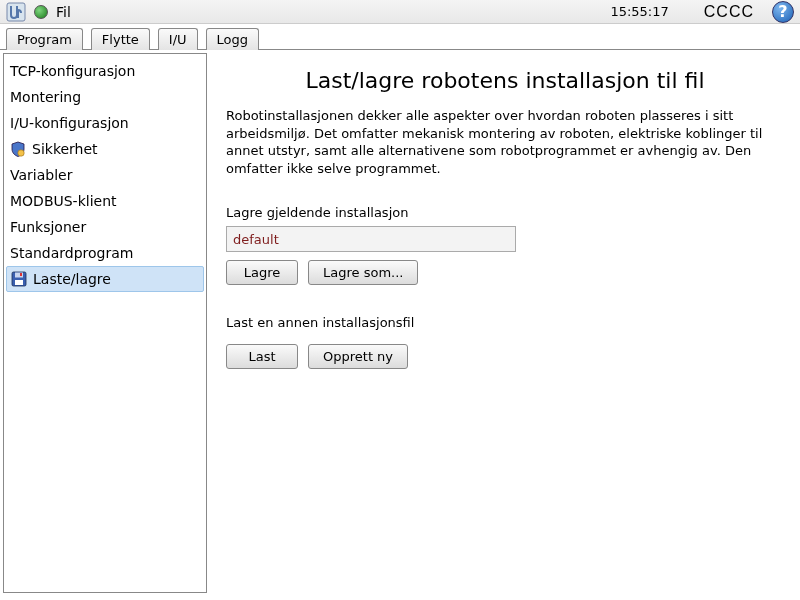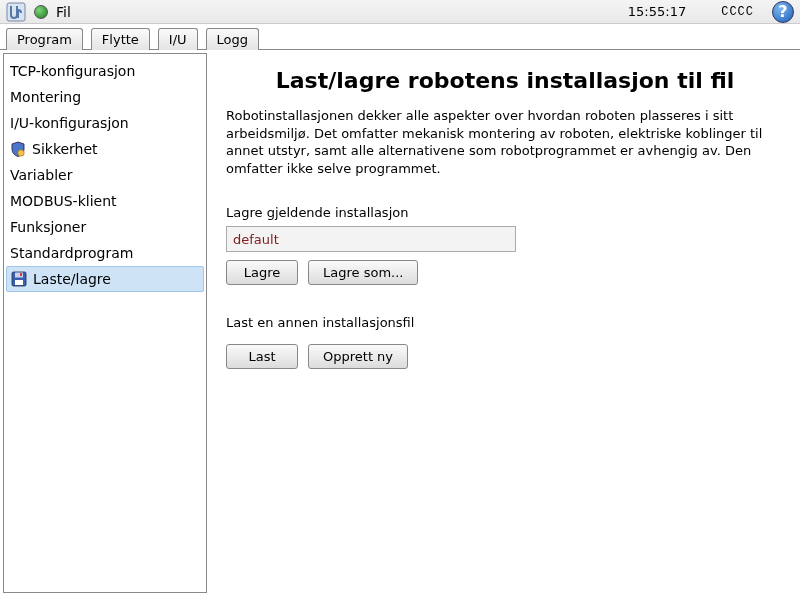--- a/index.html
+++ b/index.html
@@ -27,21 +27,21 @@
   }
   .topbar .dot {
     width: 14px; height: 14px;
     border-radius: 50%;
     background: radial-gradient(circle at 35% 35%, #7ed67e, #1a7a1a);
     border: 1px solid #555;
   }
   .topbar .menu-text { font-size: 14px; }
   .topbar .spacer { flex: 1; }
   .topbar .time { font-size: 13px; margin-right: 27px; }
-  .topbar .status { font-family: Liberation Mono, monospace; font-size: 12px; letter-spacing: 1px; margin-right: 10px; }
+  .topbar .status { font-family: Liberation Sans, sans-serif; font-size: 16px; letter-spacing: 1px; margin-right: 10px; }
   .topbar .help {
     width: 22px; height: 22px; border-radius: 50%;
     background: radial-gradient(circle at 35% 30%, #7fb8f0, #1a5fb4);
     color: #fff; font-weight: bold; font-size: 16px;
     display: flex; align-items: center; justify-content: center;
     border: 1px solid #336;
   }
   .tabs {
     display: flex;
     align-items: flex-end;
@@ -101,21 +101,21 @@
   }
   .icon-disk {
     width: 16px; height: 16px;
   }
   .main {
     flex: 1;
     padding: 12px 16px;
   }
   .main h1 {
     font-size: 22px;
-    font-weight: bold;
+    font-weight: normal;
     text-align: center;
     margin: 6px 0 14px 0;
   }
   .desc {
     font-size: 13px;
     line-height: 1.35;
     margin-bottom: 28px;
   }
   .section-label {
     font-size: 13px;

